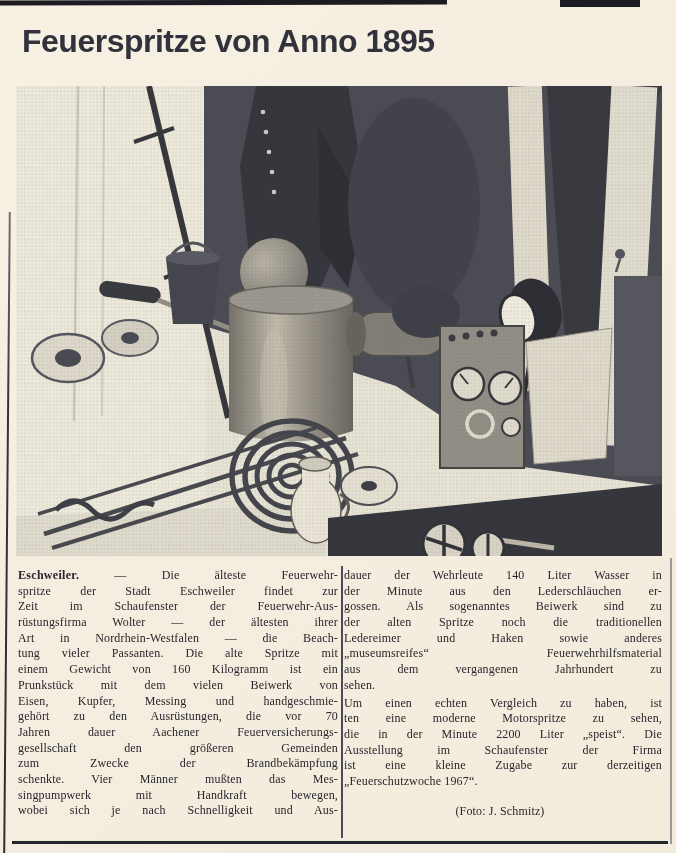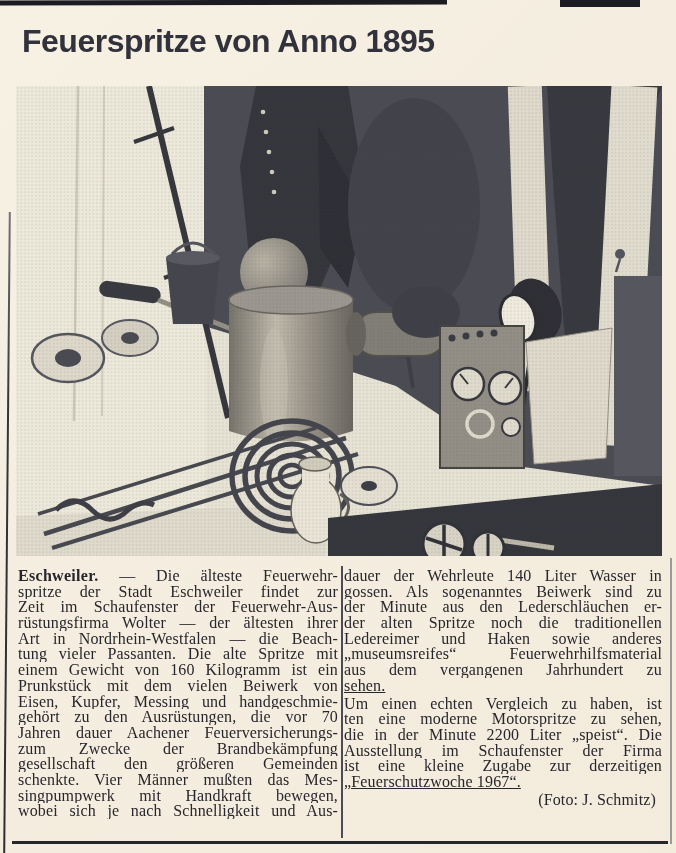--- a/index.html
+++ b/index.html
@@ -43,30 +43,30 @@
   
   .photo{
     position:absolute;left:16px;top:86px;width:646px;height:470px;
     overflow:hidden;
   }
   .photo svg{display:block;}
 
   
   .col{
     position:absolute;top:568px;
-    font-size:16px;line-height:15.7px;color:#27262c;
+    font-size:12px;line-height:15.7px;color:#27262c;
     letter-spacing:.15px;
   }
   .col.left{left:18px;width:320px;}
   .col.right{left:344px;width:318px;}
   .tline{text-align:justify;text-align-last:justify;height:15.7px;overflow:hidden;}
-  .tline.last{text-align-last:left;text-decoration:underline;}
+  .tline.last{text-align-last:left;}
   .lead{font-weight:bold;letter-spacing:.3px;}
   .para2{margin-top:2px;}
-  .credit{text-align:right;padding-right:6px;margin-top:2px;height:15.7px;}
+  .credit{text-align:center;padding-right:6px;margin-top:14px;height:15.7px;}
 </style>
 </head>
 <body>
 
 <div class="page">
 
   <div class="top-strip a"></div>
   <div class="top-strip b"></div>
   <div class="crease"></div>
 
@@ -234,35 +234,35 @@
         <div class="tline">spritze der Stadt Eschweiler findet zur</div>
         <div class="tline">Zeit im Schaufenster der Feuerwehr-Aus-</div>
         <div class="tline">rüstungsfirma Wolter — der ältesten ihrer</div>
         <div class="tline">Art in Nordrhein-Westfalen — die Beach-</div>
         <div class="tline">tung vieler Passanten. Die alte Spritze mit</div>
         <div class="tline">einem Gewicht von 160 Kilogramm ist ein</div>
         <div class="tline">Prunkstück mit dem vielen Beiwerk von</div>
         <div class="tline">Eisen, Kupfer, Messing und handgeschmie-</div>
         <div class="tline">gehört zu den Ausrüstungen, die vor 70</div>
         <div class="tline">Jahren dauer Aachener Feuerversicherungs-</div>
+        <div class="tline">gesellschaft den größeren Gemeinden</div>
         <div class="tline">zum Zwecke der Brandbekämpfung</div>
-        <div class="tline">gesellschaft den größeren Gemeinden</div>
         <div class="tline">schenkte. Vier Männer mußten das Mes-</div>
         <div class="tline">singpumpwerk mit Handkraft bewegen,</div>
         <div class="tline">wobei sich je nach Schnelligkeit und Aus-</div>
       </div>
   </div>
 
   <div class="col-divider"></div>
 
   <div class="col right">
     <div>
         <div class="tline">dauer der Wehrleute 140 Liter Wasser in</div>
+        <div class="tline">der Minute aus den Lederschläuchen er-</div>
         <div class="tline">gossen. Als sogenanntes Beiwerk sind zu</div>
-        <div class="tline">der Minute aus den Lederschläuchen er-</div>
         <div class="tline">der alten Spritze noch die traditionellen</div>
         <div class="tline">Ledereimer und Haken sowie anderes</div>
         <div class="tline">„museumsreifes“ Feuerwehrhilfsmaterial</div>
         <div class="tline">aus dem vergangenen Jahrhundert zu</div>
         <div class="tline last">sehen.</div>
       </div>
     <div class="para2">
         <div class="tline">Um einen echten Vergleich zu haben, ist</div>
         <div class="tline">ten eine moderne Motorspritze zu sehen,</div>
         <div class="tline">die in der Minute 2200 Liter „speist“. Die</div>

